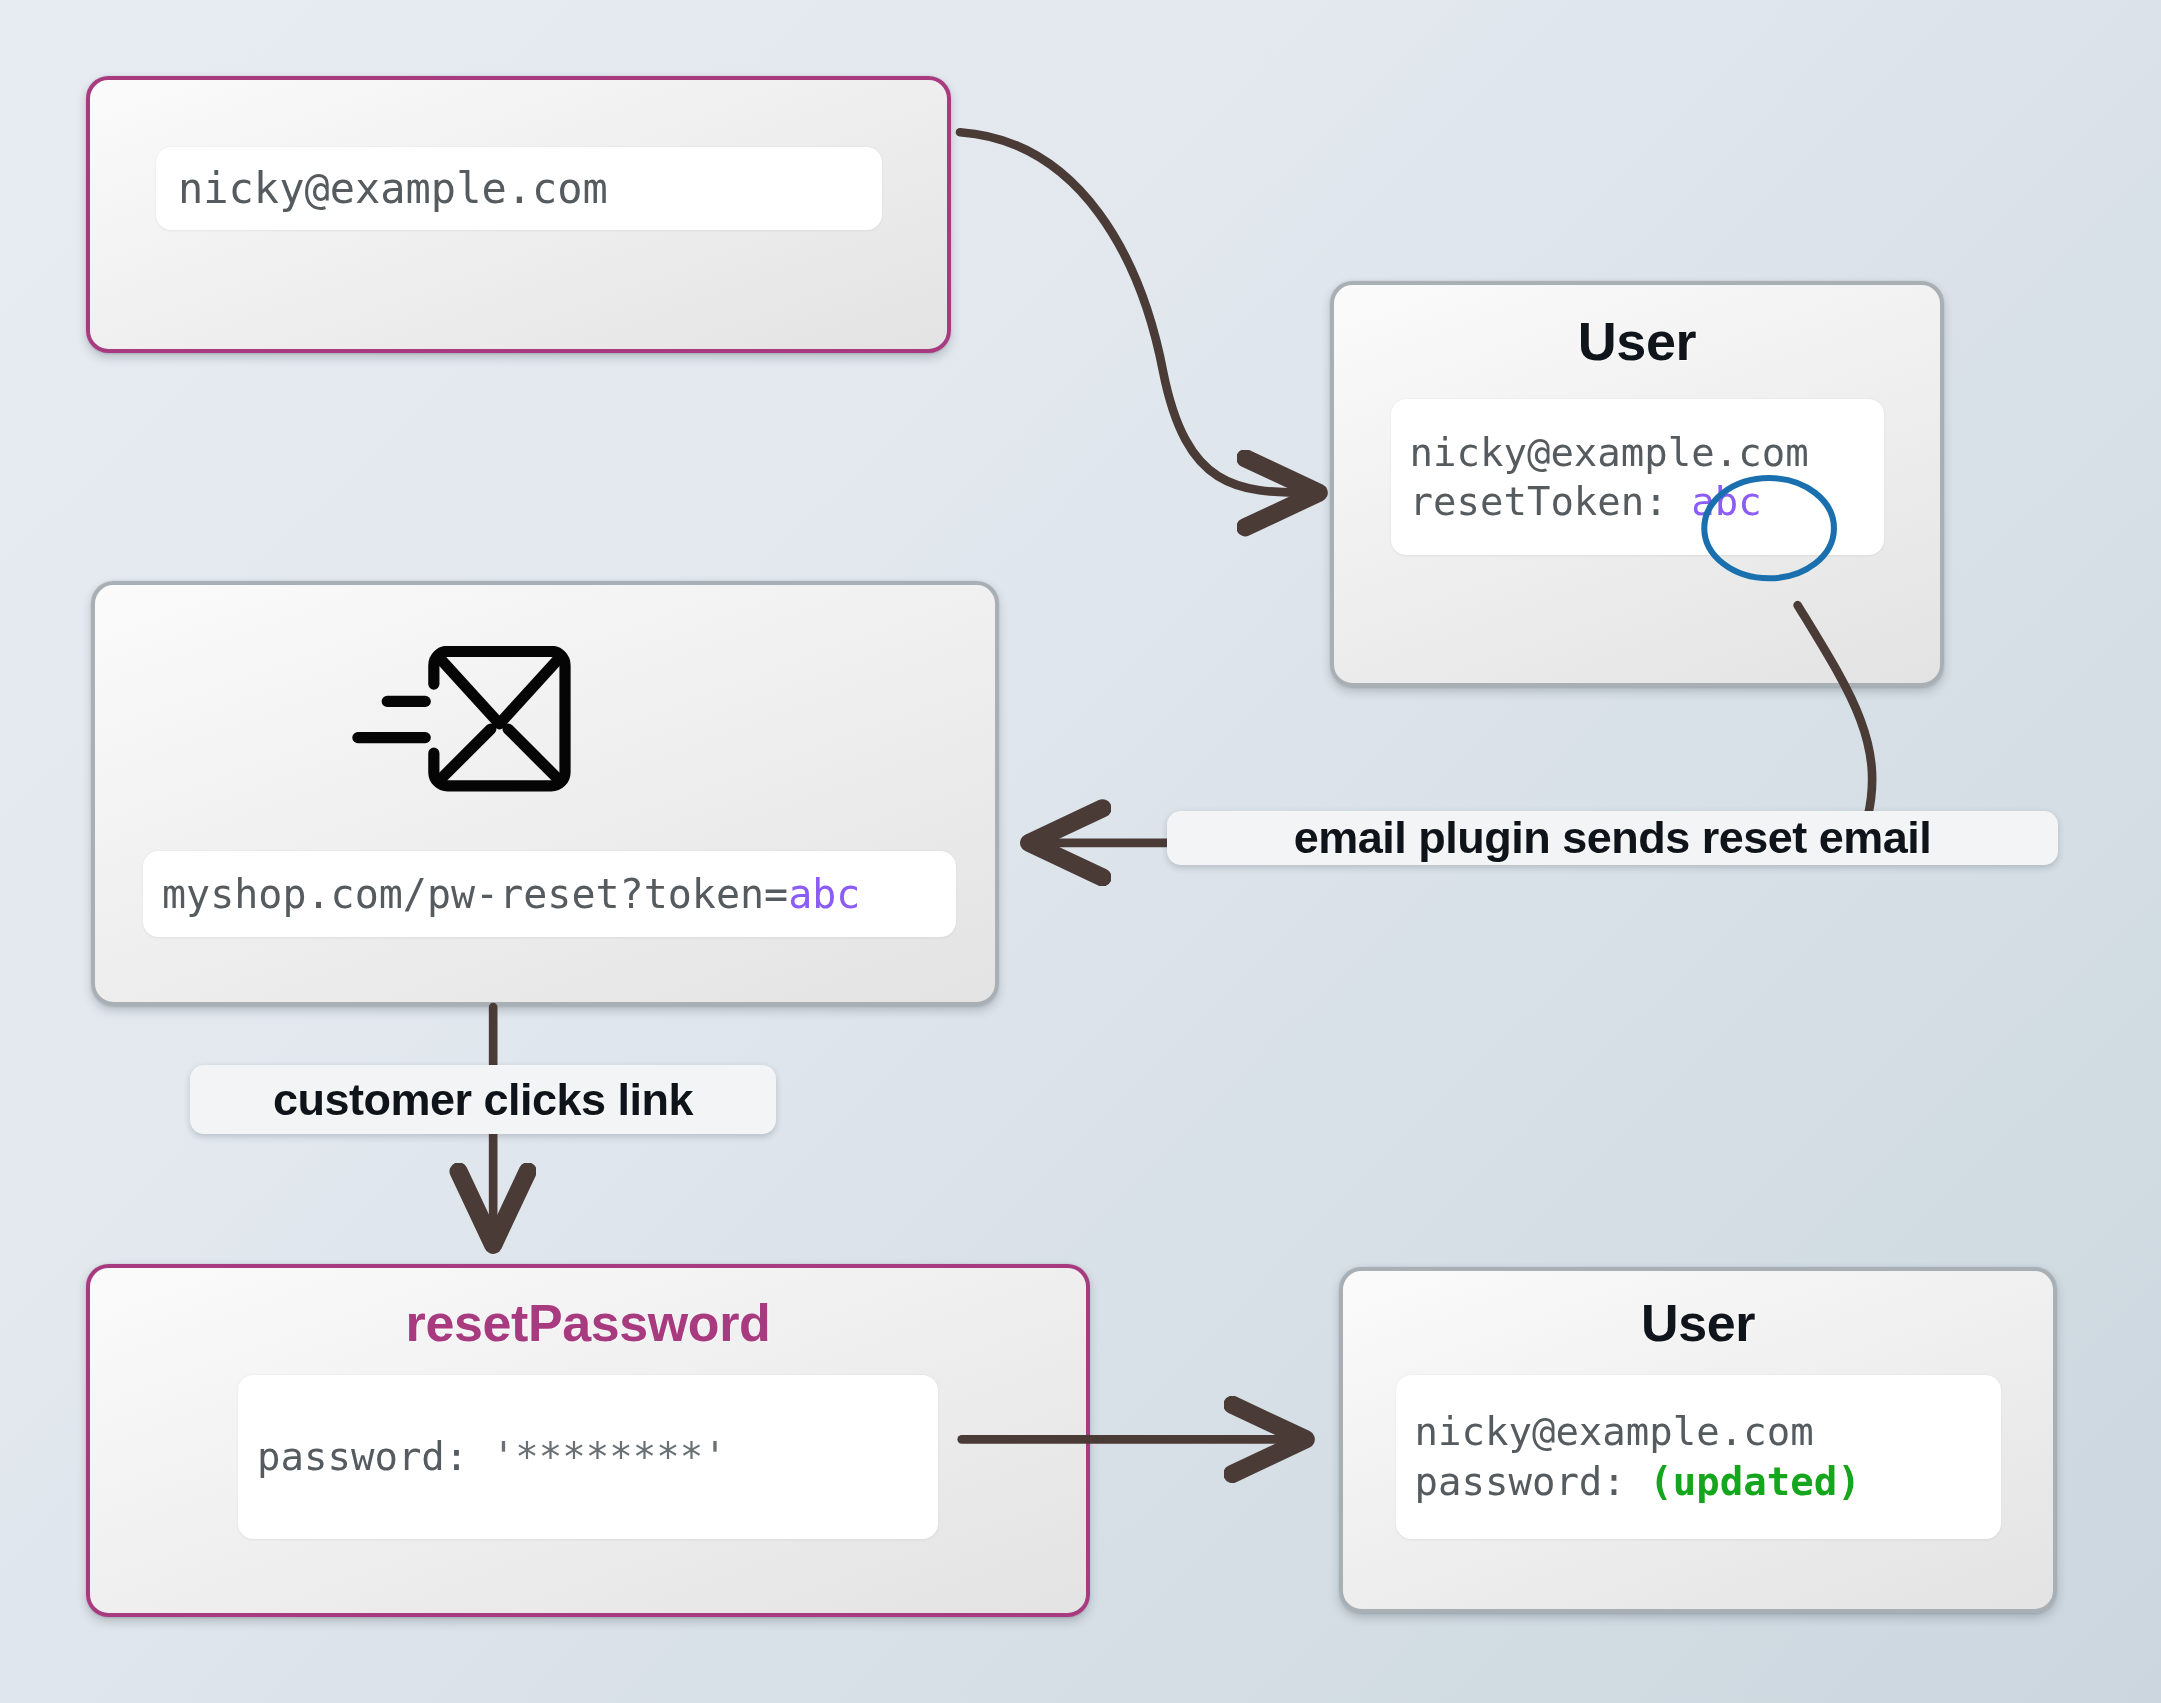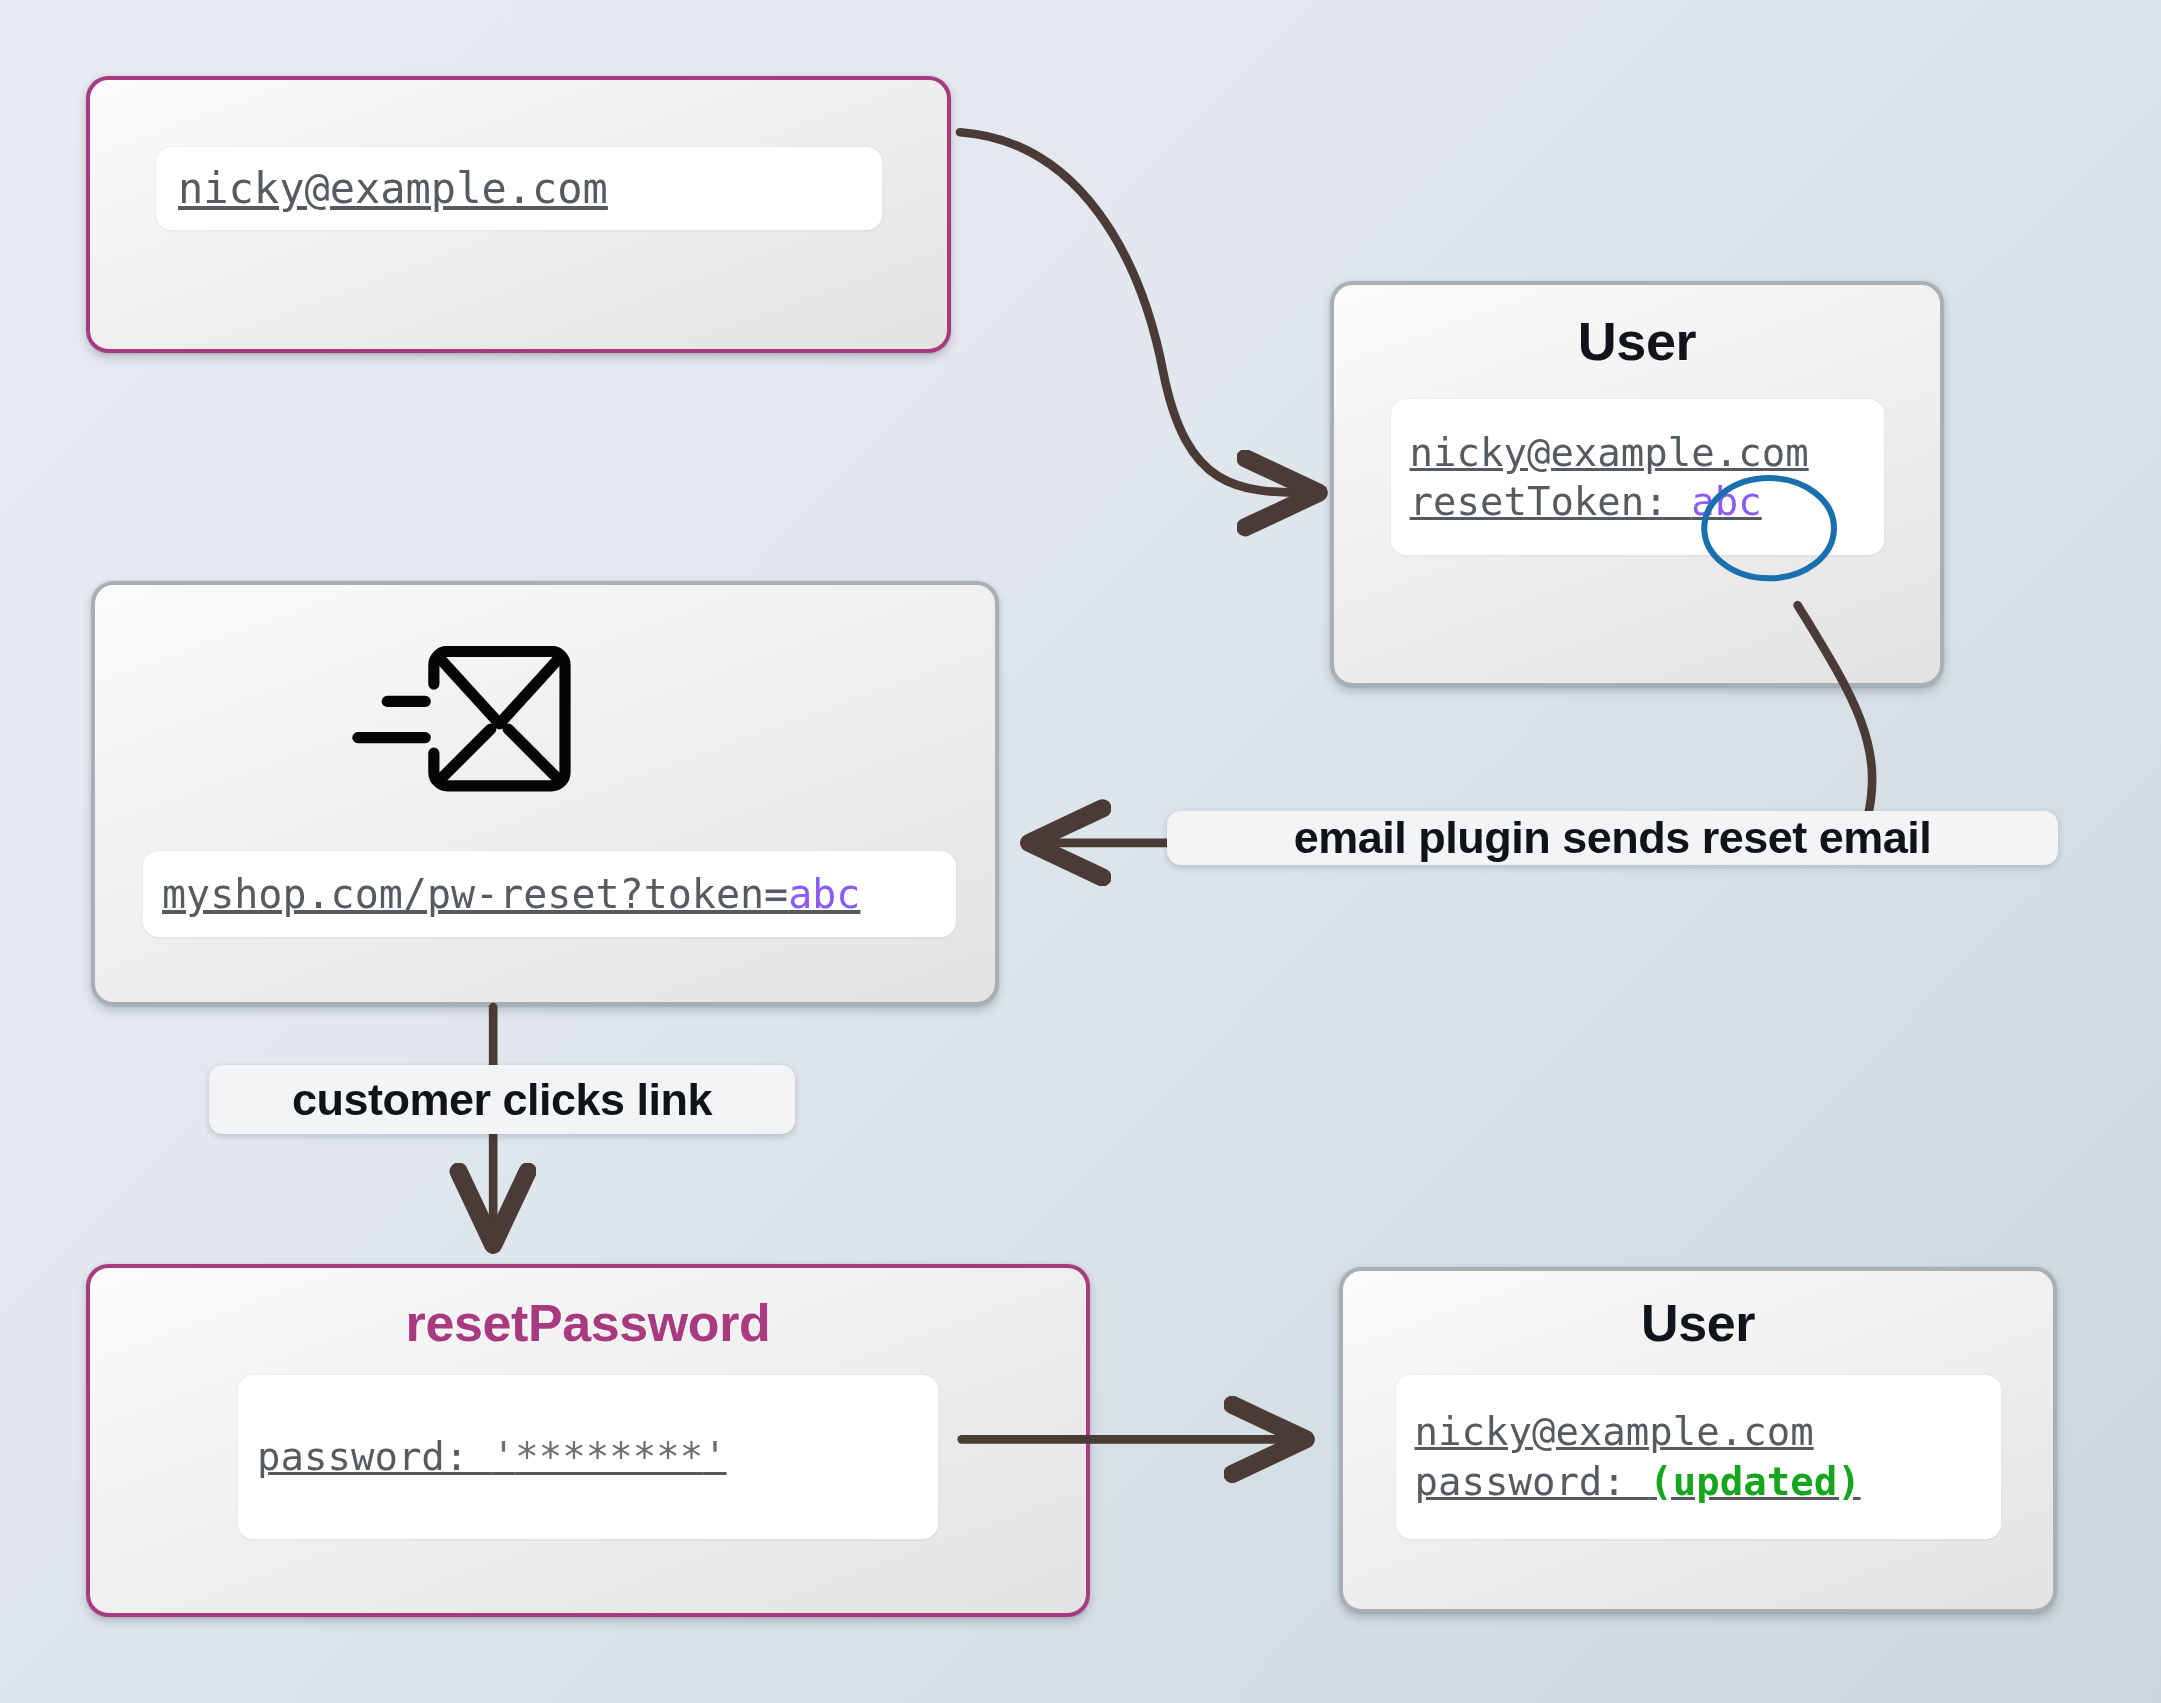--- a/index.html
+++ b/index.html
@@ -49,21 +49,21 @@
     background: #ffffff;
     border-radius: 15.6px;
     box-sizing: border-box;
     font-family: "DejaVu Sans Mono", "Liberation Mono", monospace;
     color: #555b5e;
     display: flex;
     flex-direction: column;
     justify-content: center;
     box-shadow: 0 0.9px 2.6px rgba(30,40,50,0.07);
   }
-  .field .row { white-space: nowrap; text-decoration: underline; }
+  .field .row { white-space: nowrap; }
   .tok-blue  { color: #8b5cf6; }
   .tok-green { color: #16a61d; font-weight: bold; }
   .tok-grey  { color: #6a7074; }
 
   
   .edge-label {
     position: absolute;
     box-sizing: border-box;
     background: #f3f4f5;
     border-radius: 14px;
@@ -172,20 +172,20 @@
     <div class="field" style="margin-top:26px; width:605px; height:164px; padding:0 19px; font-size:39px; line-height:1.28;">
       <div class="row">nicky@example.com</div>
       <div class="row">
         <span>password: </span><span class="tok-green">(updated)</span>
       </div>
     </div>
   </div>
 
   <div class="edge-label" style="left:1167px; top:811px; width:891px; height:54px; font-size:45px;">email plugin sends reset email</div>
 
-  <div class="edge-label" style="left:209px; top:1065px; width:586px; height:69px; font-size:45px;">customer clicks link</div>
+  <div class="edge-label" style="left:190px; top:1065px; width:586px; height:69px; font-size:45px;">customer clicks link</div>
 
   <svg class="anno" viewBox="0 0 2500 1970" width="2162" height="1703">
     <ellipse cx="2046" cy="611" rx="75" ry="58" fill="none" stroke="#1a6faf" stroke-width="7"></ellipse>
   </svg>
 
 </div>
 
 
 </body></html>

